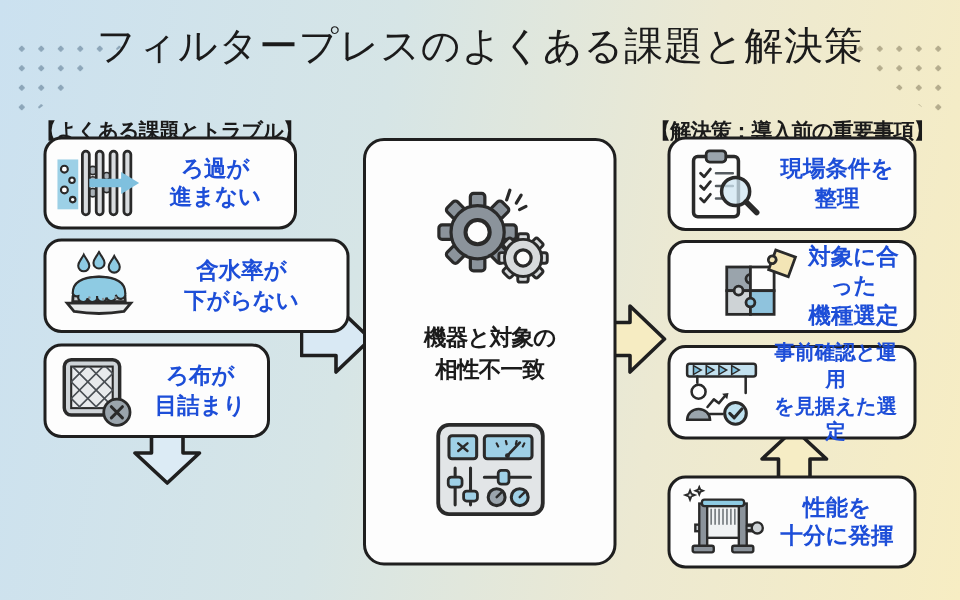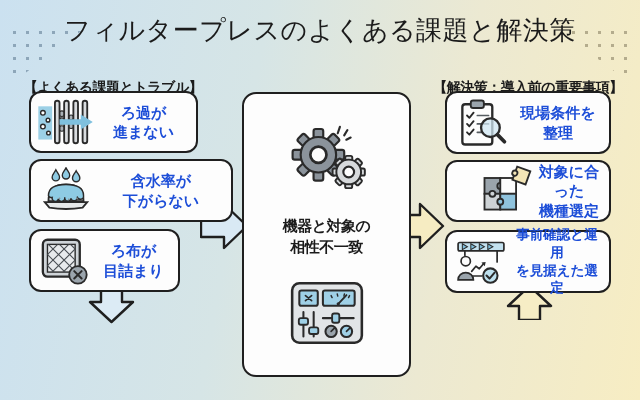--- a/index.html
+++ b/index.html
@@ -240,20 +240,42 @@
       <path d="M22 38 L27 32 L31 35 L36 29" fill="none" stroke="#2a2a2a" stroke-width="2" stroke-linecap="round" stroke-linejoin="round"></path>
       <polygon points="33.5,27.5 38.5,27 37.5,32" fill="#2a2a2a"></polygon>
       <path d="M23 43.5 H34" stroke="#2a2a2a" stroke-width="1.8" stroke-linecap="round"></path>
       <circle cx="44" cy="43" r="8.5" fill="#bfe2f0" stroke="#2a2a2a" stroke-width="2.4"></circle>
       <path d="M39.5 43 l3.5 3.5 l6 -7" fill="none" stroke="#2a2a2a" stroke-width="2.4" stroke-linecap="round" stroke-linejoin="round"></path>
     </svg>
     <div class="label label-sm">事前確認と運用
 を見据えた選定</div>
   </div>
 
+  <div class="card s4">
+    <svg width="58" height="50" viewBox="0 0 66 54">
+      <g stroke="#2a2a2a" stroke-width="1.4" fill="#fdfdfd">
+        <path d="M8 3 l1 2.6 2.6 1 -2.6 1 -1 2.6 -1-2.6 -2.6-1 2.6-1 Z"></path>
+        <path d="M15 0.5 l0.8 2 2 0.8 -2 0.8 -0.8 2 -0.8-2 -2-0.8 2-0.8 Z"></path>
+      </g>
+      <rect x="12" y="29" width="44" height="5" fill="#c9ced2" stroke="#2a2a2a" stroke-width="1.8"></rect>
+      <rect x="15" y="13" width="6" height="33" fill="#8b939b" stroke="#2a2a2a" stroke-width="1.8"></rect>
+      <rect x="10" y="45" width="16" height="5" rx="1.5" fill="#8b939b" stroke="#2a2a2a" stroke-width="1.8"></rect>
+      <rect x="45" y="13" width="6" height="33" fill="#8b939b" stroke="#2a2a2a" stroke-width="1.8"></rect>
+      <rect x="40" y="45" width="16" height="5" rx="1.5" fill="#8b939b" stroke="#2a2a2a" stroke-width="1.8"></rect>
+      <rect x="17" y="10" width="32" height="5" rx="2" fill="#8ecbe3" stroke="#2a2a2a" stroke-width="1.8"></rect>
+      <rect x="21" y="15" width="24" height="24" fill="#f0f2f3" stroke="#2a2a2a" stroke-width="1.8"></rect>
+      <g stroke="#565c61" stroke-width="1">
+        <path d="M24 17 V29 M27 17 V29 M30 17 V29 M33 17 V29 M36 17 V29 M39 17 V29 M42 17 V29"></path>
+      </g>
+      <rect x="51" y="30" width="6" height="3" fill="#c9ced2" stroke="#2a2a2a" stroke-width="1.4"></rect>
+      <circle cx="59" cy="31.5" r="4.2" fill="#ced3d6" stroke="#2a2a2a" stroke-width="1.8"></circle>
+    </svg>
+    <div class="label">性能を
+十分に発揮</div>
+  </div>
 
   <svg class="arrow" style="left:200px;top:202px" width="50" height="48" viewBox="0 0 50 48">
     <polygon points="1,13 24,13 24,2 47,24 24,46 24,35 1,35" fill="#d9e9f4" stroke="#1f1f1f" stroke-width="2.4" stroke-linejoin="round"></polygon>
   </svg>
   <svg class="arrow" style="left:396px;top:202px" width="50" height="48" viewBox="0 0 50 48">
     <polygon points="1,13 24,13 24,2 47,24 24,46 24,35 1,35" fill="#f6ecc2" stroke="#1f1f1f" stroke-width="2.4" stroke-linejoin="round"></polygon>
   </svg>
   <svg class="arrow" style="left:88px;top:288px" width="48" height="36" viewBox="0 0 48 36">
     <polygon points="13,0 34,0 34,14 45,14 23.5,34 2,14 13,14" fill="#dcebf5" stroke="#1f1f1f" stroke-width="2.4" stroke-linejoin="round"></polygon>
   </svg>

